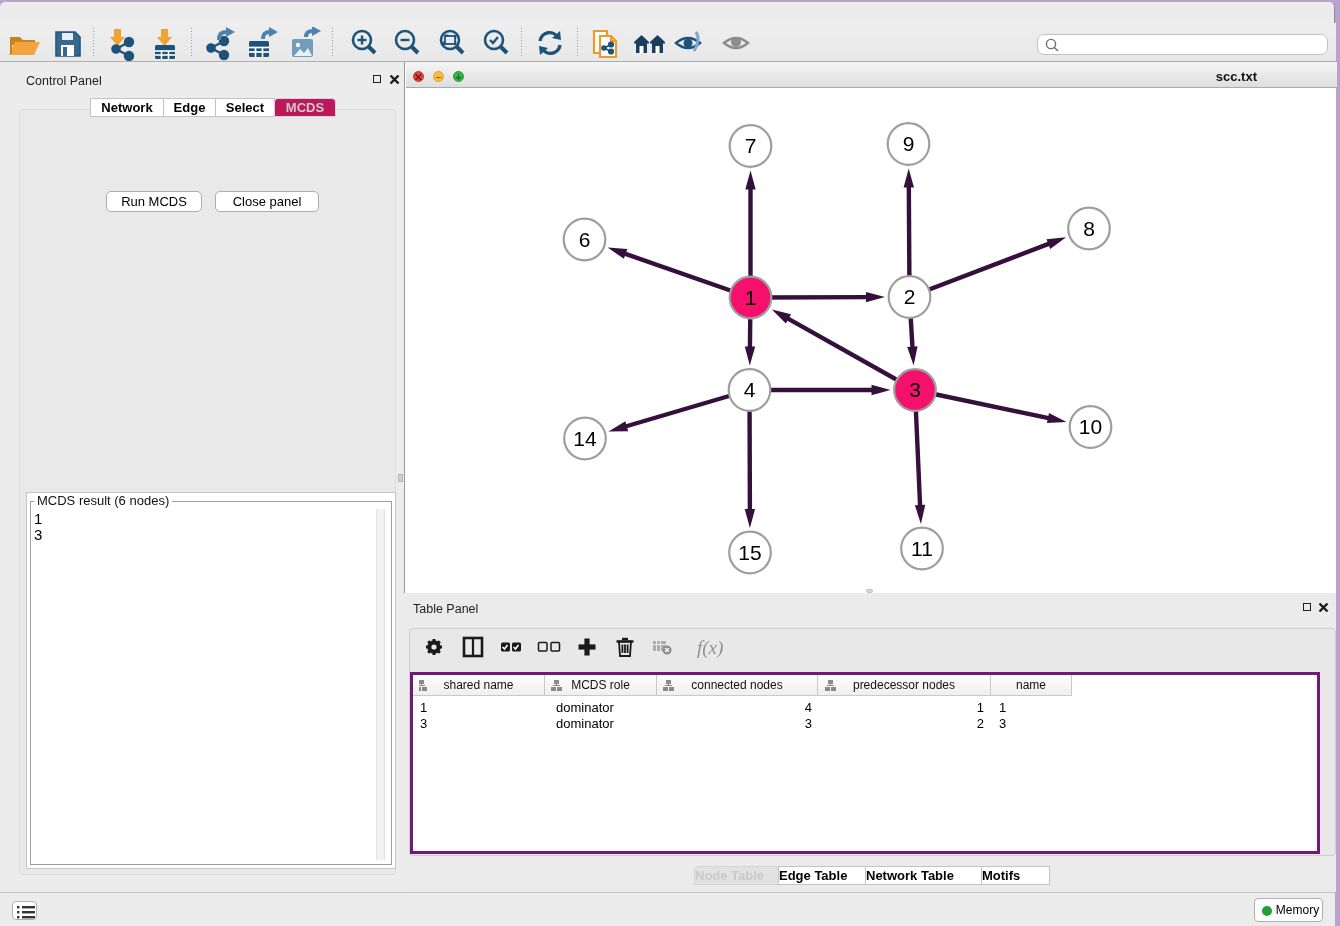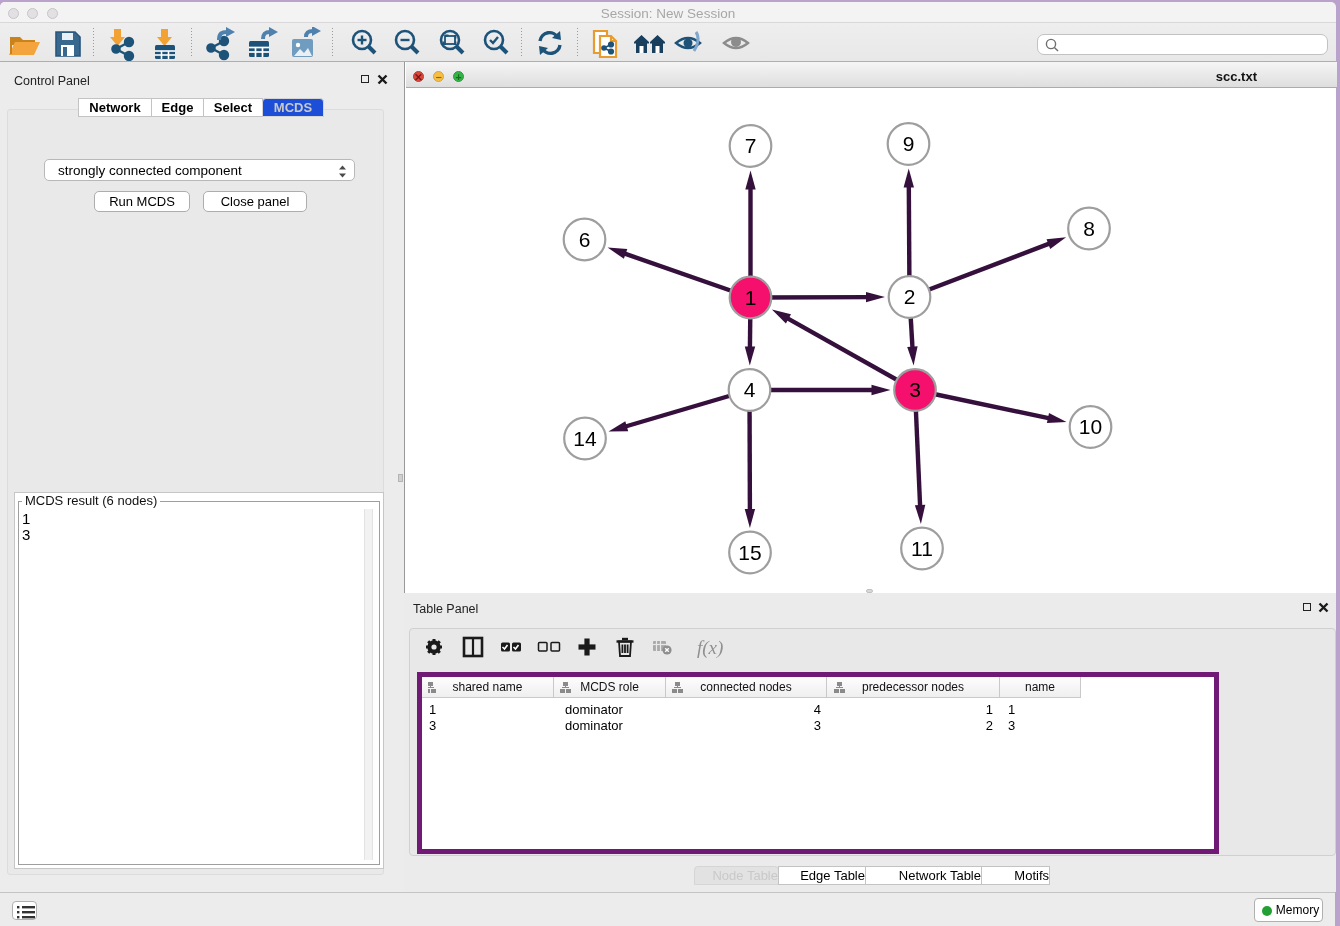--- a/index.html
+++ b/index.html
@@ -5,61 +5,55 @@
 body{font-family:"Liberation Sans",sans-serif;background:#B9A2CC;position:relative}
 #win{position:absolute;left:0;top:2px;width:1335px;height:924px;background:#ECECEC;border-radius:5px 5px 0 0;border-right:1px solid #9B7FB3}
 #titlebar{position:absolute;left:0;top:0;width:1336px;height:21px;background:#F4F3F4;border-radius:5px 5px 0 0;border-bottom:1px solid #D9D7D9}
 .tl{position:absolute;top:5.5px;width:11px;height:11px;border-radius:50%;background:#E2E0E2;border:1px solid #C8C6C8}
 #titletext{position:absolute;top:4px;left:0;width:1336px;text-align:center;font-size:13.5px;color:#A7A7A7}
 #toolbar{position:absolute;left:0;top:21px;width:1336px;height:39px;background:linear-gradient(#EFEEEF,#E9E8E9);border-bottom:1px solid #AEAEAE}
 .tsep{position:absolute;top:5px;height:29px;width:1px;background-image:linear-gradient(#9B9B9B 1px,transparent 1px);background-size:1px 3px}
 .ticon{position:absolute;top:4px}
 #searchbox{position:absolute;left:1037px;top:11px;width:291px;height:21px;background:#fff;border:1px solid #C2C2C2;border-radius:7px}
 
-#cp{position:absolute;left:0;top:60px;width:392px;height:830px;background:#ECECEC}
+#cp{position:absolute;left:12px;top:60px;width:392px;height:830px;background:#ECECEC}
 #cp-title{position:absolute;left:14px;top:11.5px;font-size:12.5px;color:#222}
 #cp-inner{position:absolute;left:7px;top:47px;width:377px;height:766px;background:#E9E9E9;border:1px solid #DCDCDC;border-radius:3px}
 .tabs{position:absolute;top:36px;left:0;width:392px;height:19px;font-size:13px}
 .tab{position:absolute;top:0;height:19px;line-height:18px;text-align:center;background:#fff;border:1px solid #C3C3C3;color:#000;font-weight:700}
-.tab.sel{background:#1d4ed8;border:1px solid #D5D5D5;color:#CACACA;border-radius:4px 4px 0 0}
+.tab.sel{background:#be185d;border:1px solid #D5D5D5;color:#CACACA;border-radius:4px 4px 0 0}
 #opt-label{position:absolute;left:0;top:74px;width:392px;text-align:center;font-size:13.5px;color:#111}
 #dropdown{position:absolute;left:44px;top:97px;width:311px;height:22px;background:#fff;border:1px solid #B8B8B8;border-radius:5px;font-size:13.5px;line-height:21px;padding-left:13px;color:#000}
 .btn{position:absolute;top:129px;height:21px;background:#fff;border:1px solid #ADADAD;border-radius:5px;font-size:13px;text-align:center;line-height:19px;color:#000}
 #mcds-box{position:absolute;left:14px;top:430px;width:370px;height:377px;background:#fff;border:1px solid #C6C6C6}
 #mcds-rect{position:absolute;left:18px;top:439px;width:362px;height:364px;border:1px solid #9E9E9E}
 #mcds-label{position:absolute;left:22px;top:431px;background:#fff;font-size:13px;color:#111;padding:0 3px}
 #mcds-sb{position:absolute;left:364px;top:447px;width:9px;height:351px;background:#F2F2F2;border-left:1px solid #E3E3E3;border-right:1px solid #E3E3E3}
 #mcds-text{position:absolute;left:22px;top:449px;font-size:15px;color:#000;line-height:16px}
 
 #gw{position:absolute;left:404px;top:60px;width:932px;height:531px;background:#fff;border-left:1px solid #989898}
 #gw-tb{position:absolute;left:1px;top:0;width:931px;height:26px;background:linear-gradient(#F5F5F5,#DEDEDE);border-bottom:1px solid #ABABAB}
 #gw-title{position:absolute;left:0;top:7px;width:851px;text-align:right;font-size:13px;font-weight:700;color:#111}
 .gl{position:absolute;top:8.5px;width:11px;height:11px;border-radius:50%;font-size:10.5px;line-height:10.5px;text-align:center;font-weight:700}
 
 #tp{position:absolute;left:404px;top:591px;width:932px;height:299px;background:#EBEBEB}
 #tp-title{position:absolute;left:9px;top:9px;font-size:12.5px;color:#222}
 #tp-inner{position:absolute;left:5px;top:35px;width:927px;height:228px;background:#E8E8E8;border:1px solid #D0D0D0;border-radius:4px}
-#tbl{position:absolute;left:13px;top:79px;width:802px;height:182px;background:#fff;border:5px solid #701a75;font-size:13px}
+#tbl{position:absolute;left:6px;top:79px;width:910px;height:182px;background:#fff;border:3px solid #701a75;font-size:13px}
 .th{position:absolute;top:0;height:21px;background:linear-gradient(#FDFDFD,#EFEFEF);border-right:1px solid #C9C9C9;border-bottom:1px solid #C9C9C9;text-align:center;line-height:20px;color:#111;font-size:12px}
 .td{position:absolute;height:16px;line-height:16px;color:#000}
-.btab{position:absolute;top:0;height:19px;line-height:18px;text-align:right;background:#fff;border:1px solid #C3C3C3;font-size:13px;font-weight:400;color:#000}
+.btab{position:absolute;top:0;height:19px;line-height:18px;text-align:left;background:#fff;border:1px solid #C3C3C3;font-size:13px;font-weight:700;color:#000}
 .btab.sel{background:#E2E2E2;border:1px solid #D5D5D5;color:#C9C9C9;border-radius:4px 4px 0 0}
 
 #sb{position:absolute;left:0;top:890px;width:1335px;height:34px;background:#ECECEC;border-top:1px solid #C4C4C4}
 #sb-left{position:absolute;left:12px;top:8px;width:25px;height:19px;background:#fff;border:1px solid #B0B0B0;border-radius:4px}
 #memory{position:absolute;left:1254px;top:5px;width:69px;height:24px;background:#fff;border:1px solid #B0B0B0;border-radius:4px;font-size:12px;line-height:22px;text-align:center;padding-left:18px;color:#000}
 #memdot{position:absolute;left:7px;top:7px;width:10px;height:10px;border-radius:50%;background:#22A033}
 </style></head><body>
 <div id="win">
-<div id="titlebar">
-  <div class="tl" style="left:8px"></div>
-      <div class="tl" style="left:27px"></div>
-      <div class="tl" style="left:47px"></div>
-  <div id="titletext">Session: New Session</div>
-</div>
 <div id="toolbar">
   <div class="ticon" style="left:6px"><svg width="34" height="34">
     <path d="M5 10 h9 l3 3 h12 v5 H5z" fill="#C9831D"></path>
           <path d="M3 28 l6-13 h25 l-6 13z" fill="#F3A43C"></path>
           <path d="M5 27 V11 h8" stroke="#C9831D" stroke-width="2" fill="none"></path>
   </svg></div>
   <div class="ticon" style="left:50px"><svg width="34" height="34">
     <path d="M6 5 h19 l5 5 v19 H6z" fill="#39688F"></path>
           <path d="M6 5 h19 l5 5 v19 H6z" fill="none" stroke="#27567D" stroke-width="1.6"></path>
     <rect x="11" y="18" width="13" height="11" fill="#fff"></rect>
@@ -197,26 +191,20 @@
   <div style="position:absolute;left:361px;top:13px;width:8px;height:8px;border:1.6px solid #222"></div>
   <svg style="position:absolute;left:377px;top:12px" width="11" height="11">
         <path d="M1.5 1.5 L9.5 9.5 M9.5 1.5 L1.5 9.5" stroke="#1A1A1A" stroke-width="2.4"></path>
       </svg>
   <div id="cp-inner"></div>
   <div class="tabs">
     <div class="tab" style="left:78px;width:74px">Network</div>
     <div class="tab" style="left:151px;width:53px">Edge</div>
     <div class="tab" style="left:203px;width:60px">Select</div>
     <div class="tab sel" style="left:262px;width:62px">MCDS</div>
-  </div>
-  <div id="dropdown">strongly connected component
-    <svg width="9" height="13" style="position:absolute;right:7px;top:4.5px">
-          <path d="M4.5 0.5 L8 4.5 H1z" fill="#4A4A4A"></path>
-          <path d="M4.5 12.5 L1 8.5 H8z" fill="#4A4A4A"></path>
-        </svg>
   </div>
   <div class="btn" style="left:94px;width:96px">Run MCDS</div>
   <div class="btn" style="left:203px;width:104px">Close panel</div>
   <div id="mcds-box"></div>
   <div id="mcds-rect"></div>
   <div id="mcds-sb"></div>
   <div id="mcds-label">MCDS result (6 nodes)</div>
   <div id="mcds-text">1<br>3</div>
 </div>
 <div style="position:absolute;left:398px;top:472px;width:5px;height:8px;background:#CFCFCF;border:1px solid #B5B5B5"></div>

